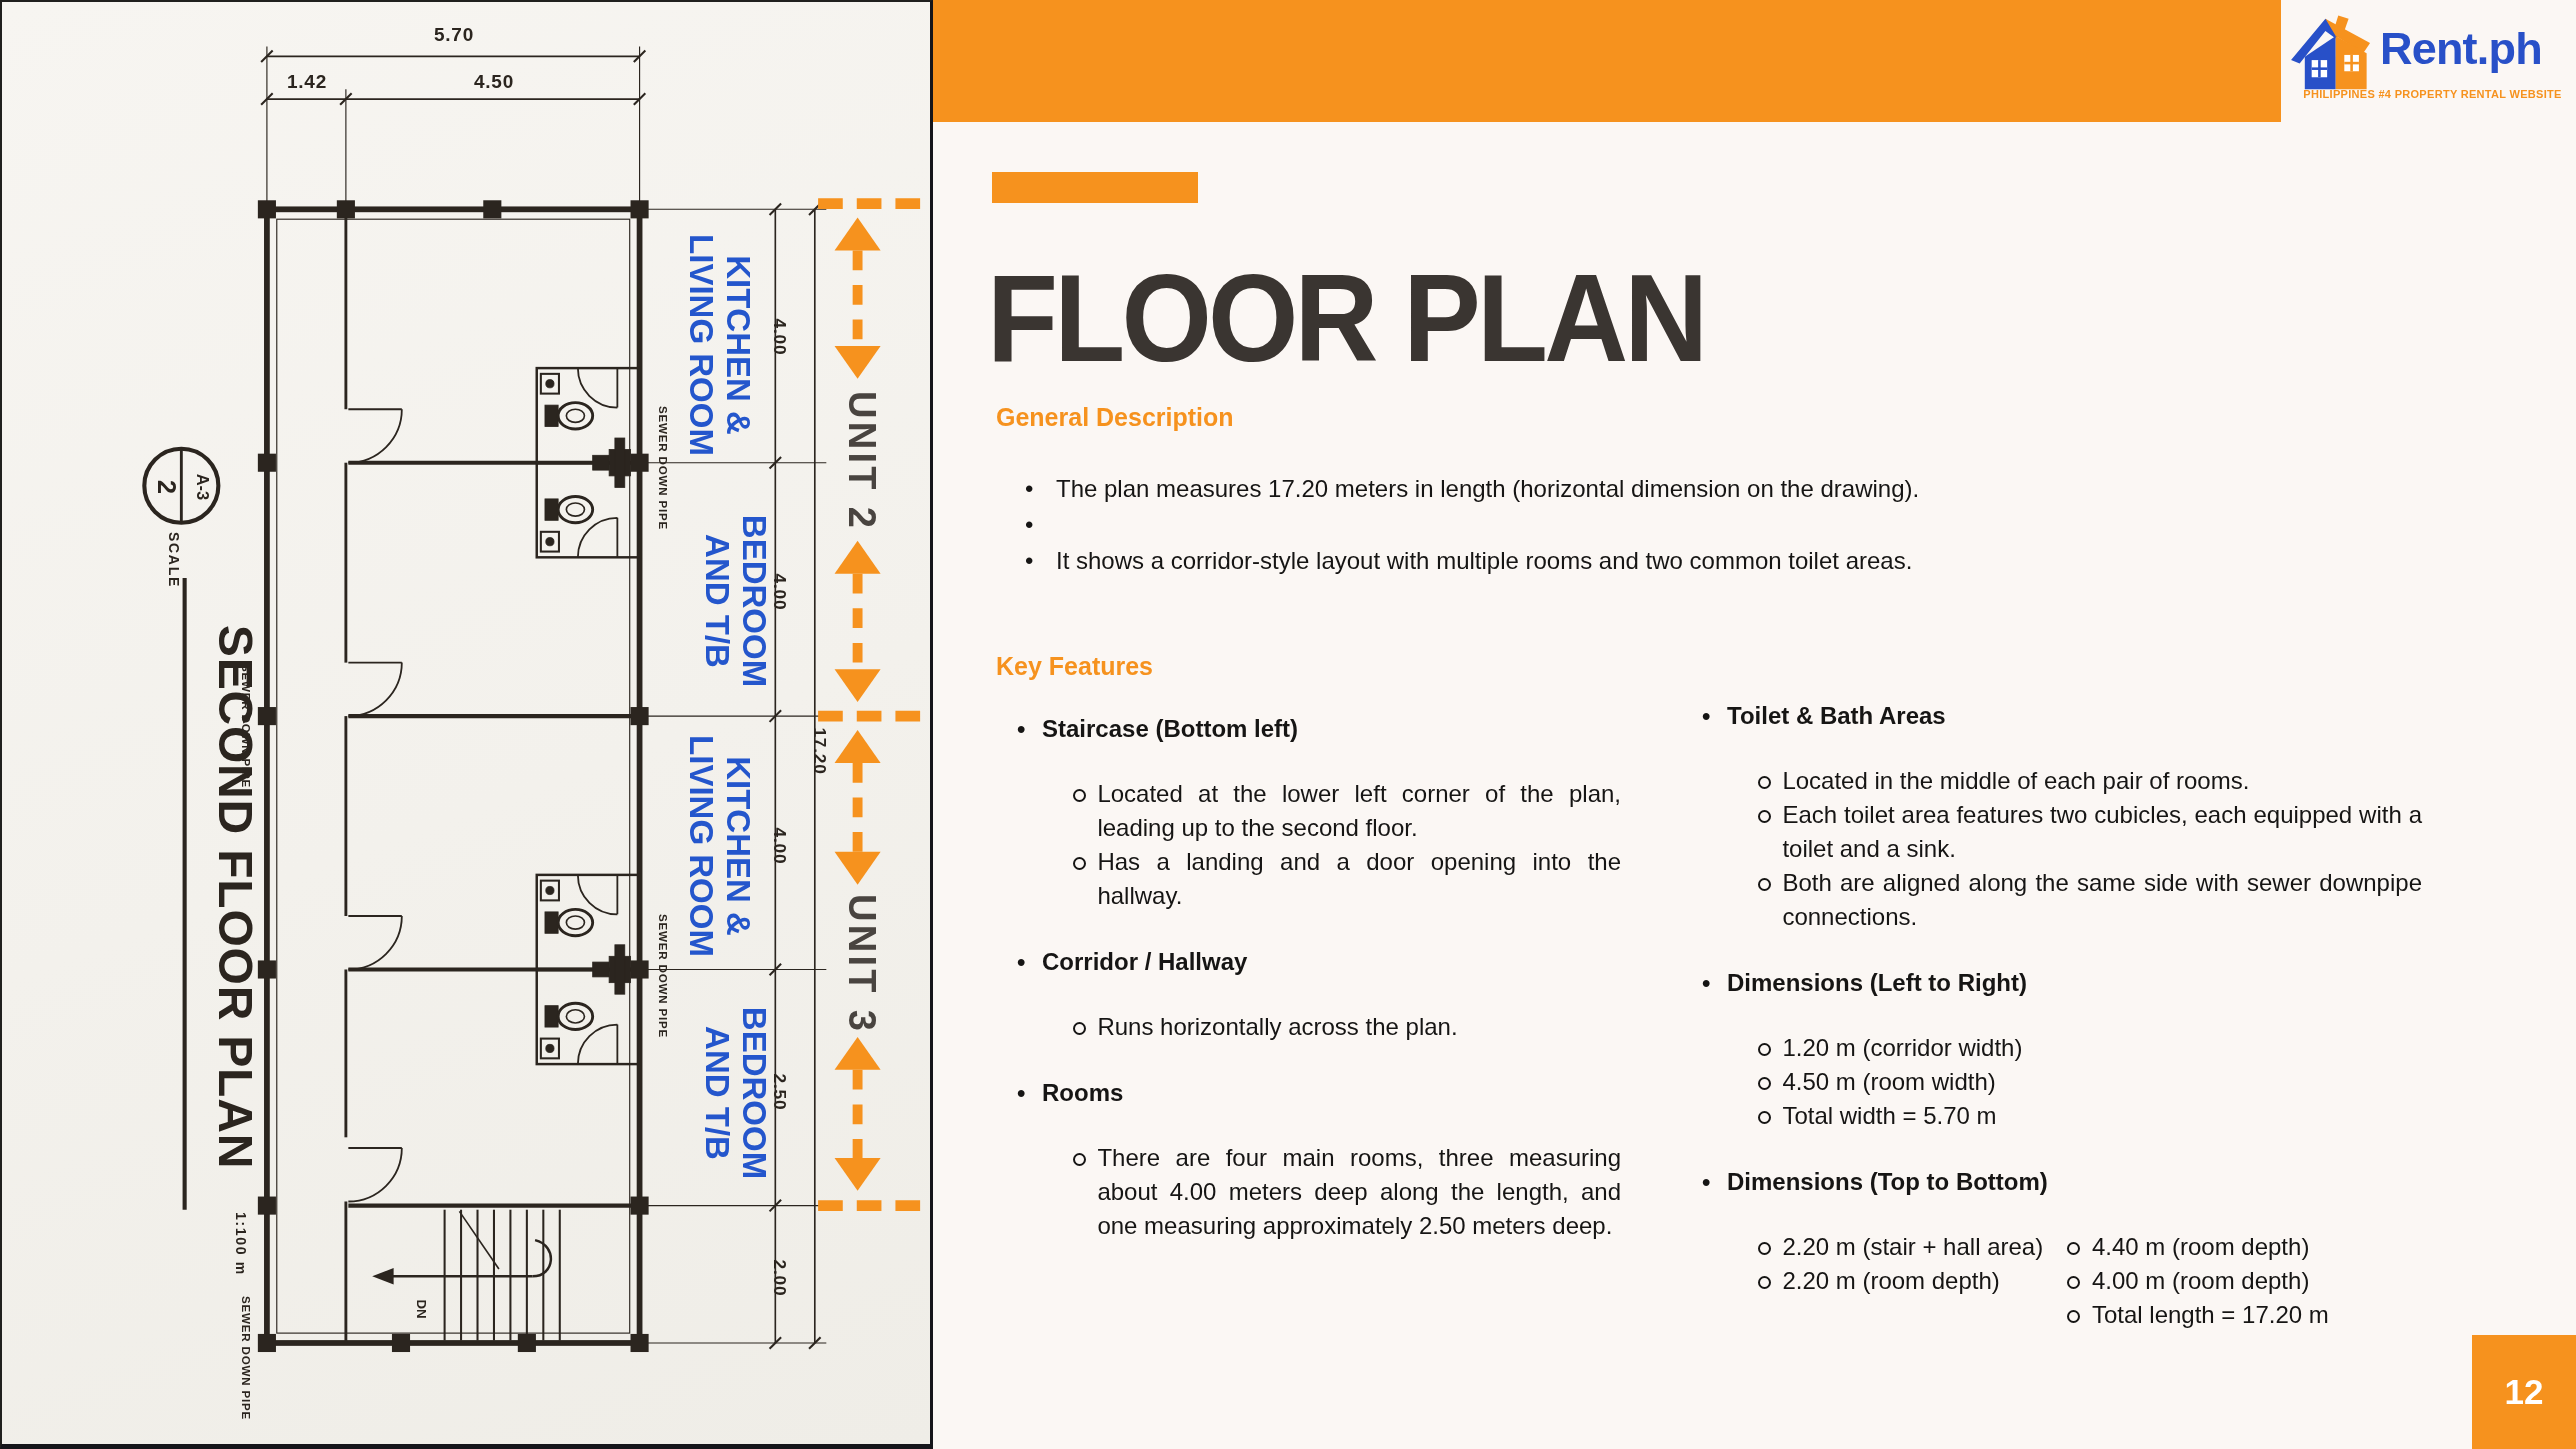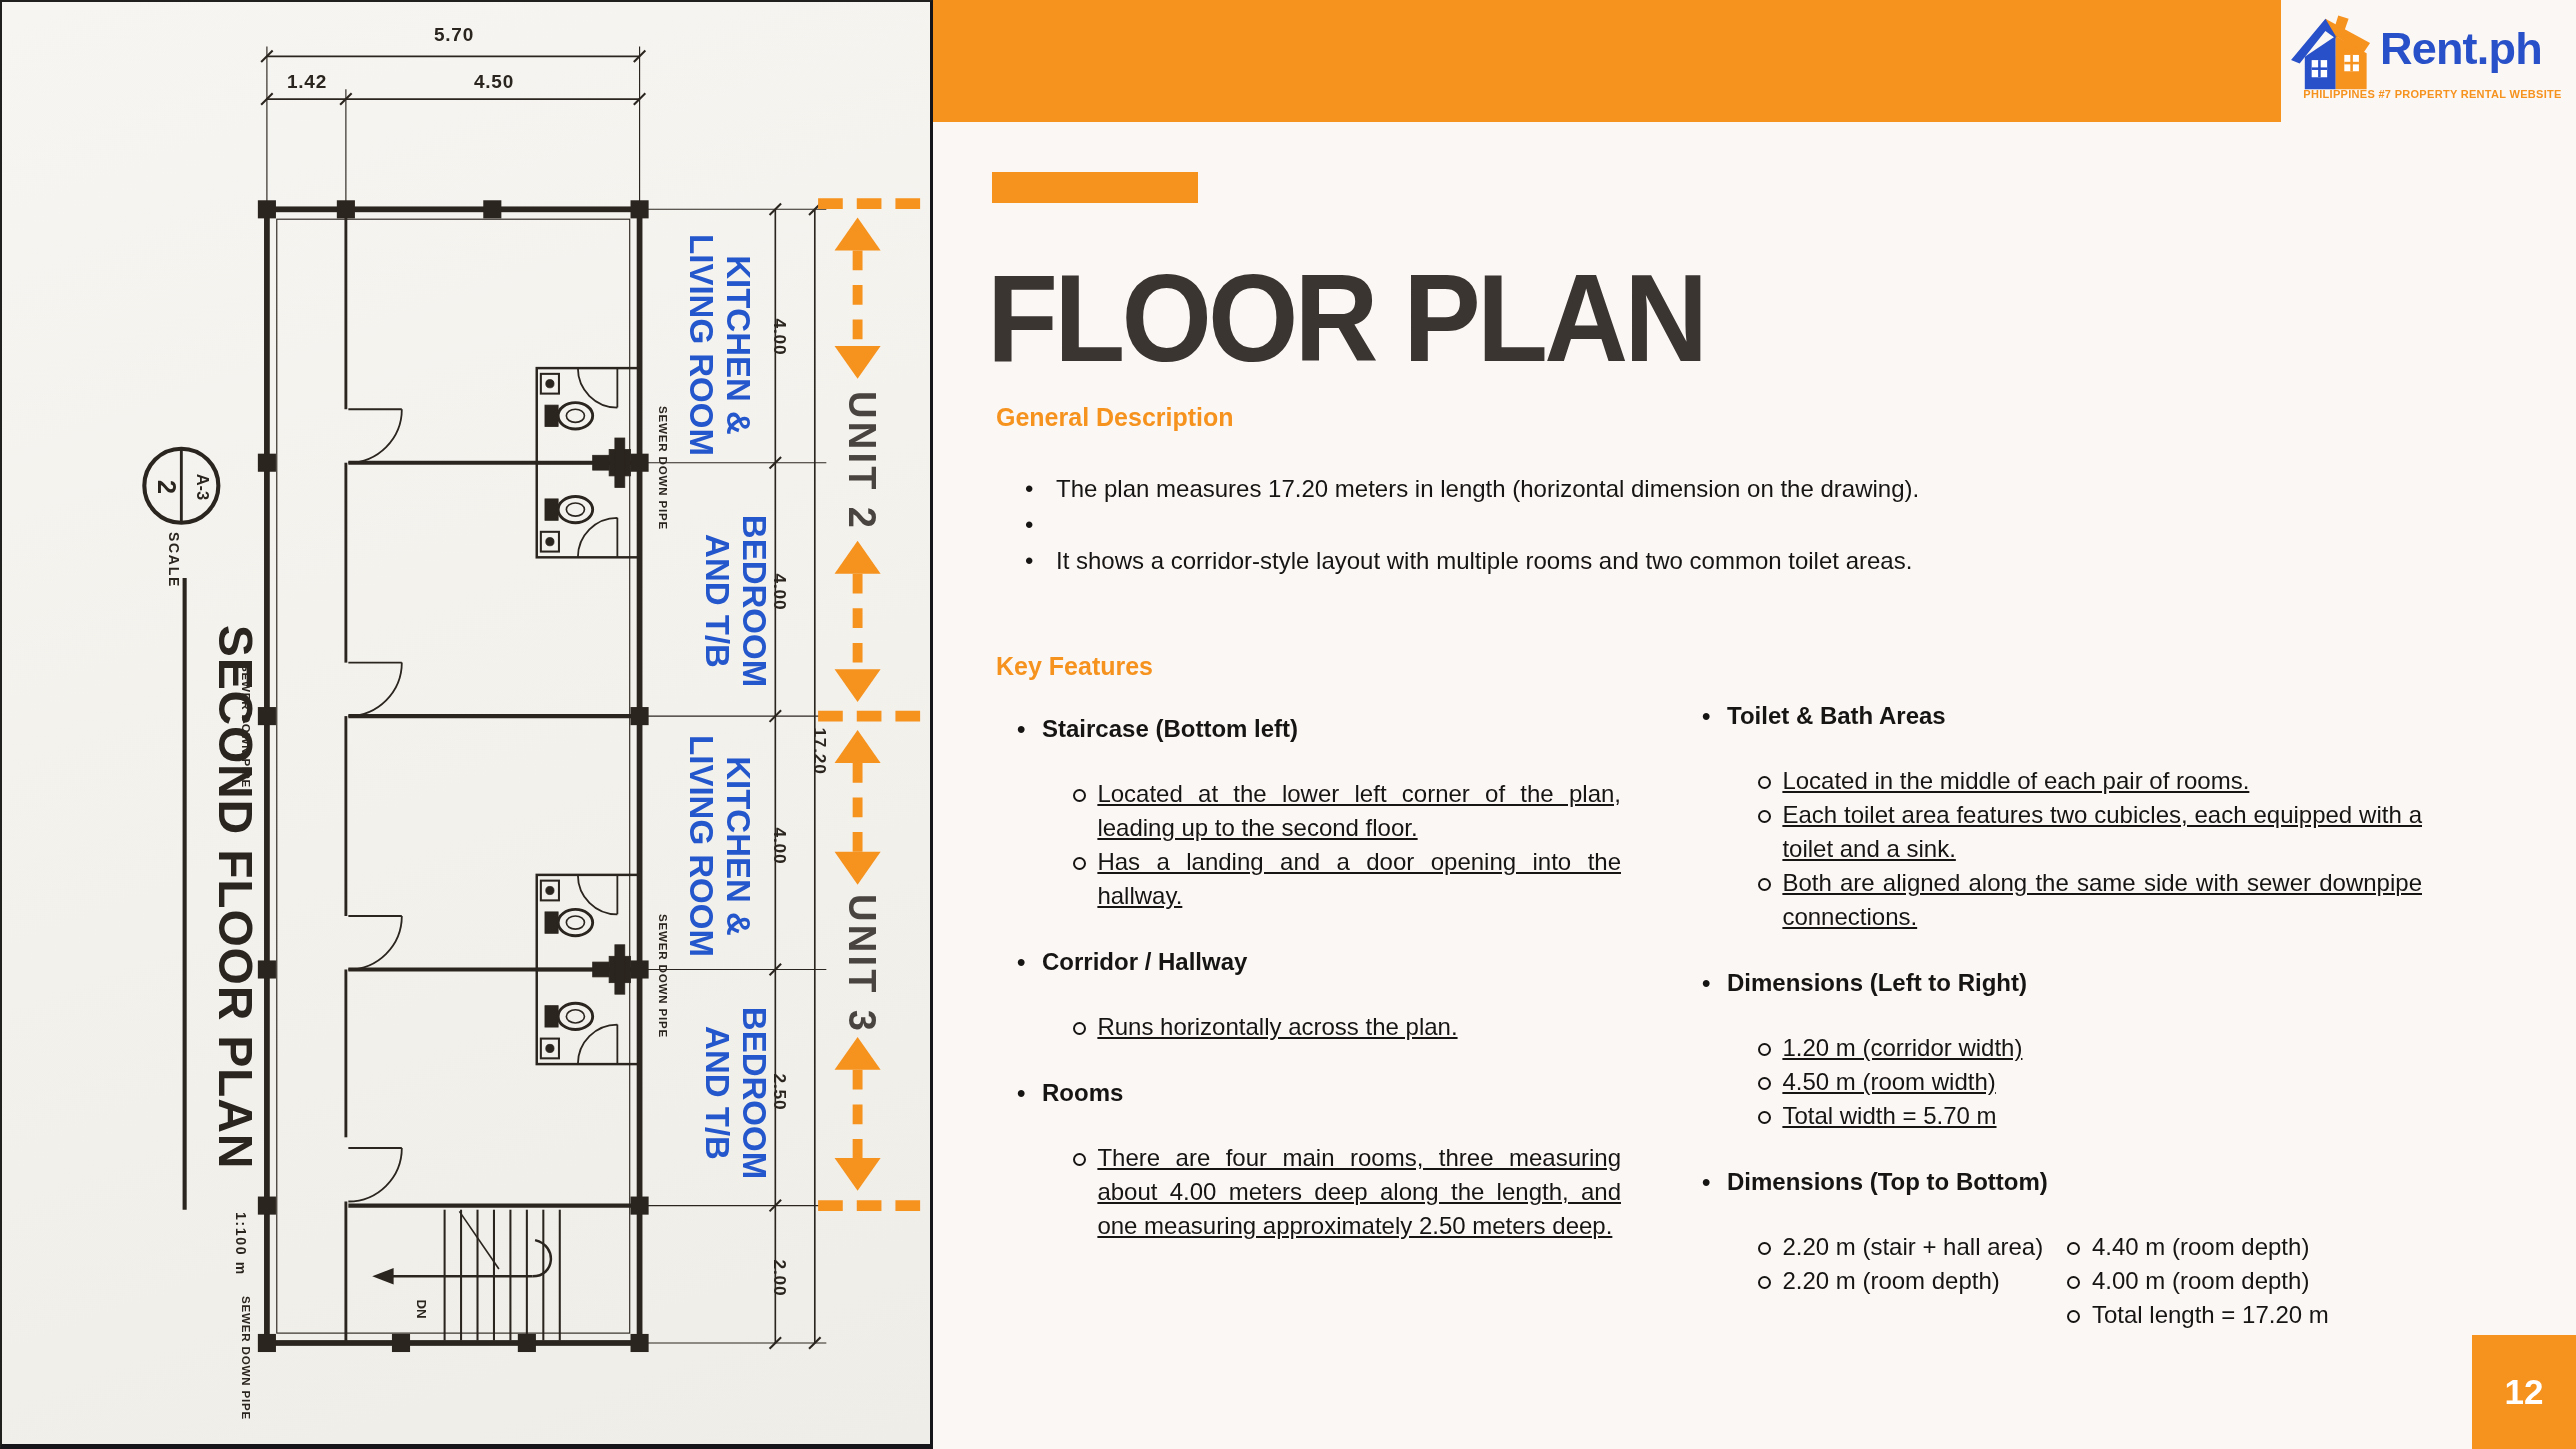--- a/index.html
+++ b/index.html
@@ -38,21 +38,21 @@
   #page-title { position:absolute; left:987px; top:246px; font-size:125px; font-weight:700;
     color:#3A3531; letter-spacing:-4.1px; transform:scaleX(0.93); transform-origin:left top; white-space:nowrap; }
   .sec-head { position:absolute; font-size:25px; font-weight:700; color:#F6921E; }
   .body-txt { color:#161514; font-size:24px; line-height:36px; }
   .gd-list { position:absolute; left:1025px; top:471px; width:1362px; }
   .brow { display:flex; }
   .brow .dot { width:31px; flex:0 0 31px; text-align:left; }
   .kf-col { position:absolute; }
   .kf-head { display:flex; font-weight:700; line-height:34px; margin-bottom:31px; }
   .kf-head .dot { width:25px; flex:0 0 25px; }
-  .kf-subs { margin-left:54px; margin-bottom:32px;text-decoration:underline; }
+  .kf-subs { margin-left:54px; margin-bottom:32px; }
   .srow { display:flex; line-height:34px; }
   .srow .circ { flex:0 0 26.4px; position:relative; }
   .srow .circ::before { content:""; position:absolute; left:1.7px; top:11.6px; width:9px; height:9px;
     border:2.1px solid #161514; border-radius:50%; }
   .srow p { flex:1; text-align:justify; }
   .srow p.nj { text-align:left; }
   .two-col { display:flex; margin-left:54px; }
   .two-col .tc-a { width:330px; }
   .two-col .tc-b { width:380px; }
   #page-badge { position:absolute; left:2472px; top:1335px; width:104px; height:114px; background:#F6921E;
@@ -302,21 +302,21 @@
       <g stroke="#2850C8" stroke-width="3">
         <line x1="33" y1="56" x2="33" y2="76"></line>
           <line x1="24" y1="66" x2="42" y2="66"></line>
       </g>
       <g stroke="#F6921E" stroke-width="3">
         <line x1="70.5" y1="50" x2="70.5" y2="69"></line>
           <line x1="62" y1="59.5" x2="79" y2="59.5"></line>
       </g>
     </svg>
     <div id="logo-brand">Rent.ph</div>
-    <div id="logo-tagline">PHILIPPINES #7 PROPERTY RENTAL WEBSITE</div>
+    <div id="logo-tagline">PHILIPPINES #4 PROPERTY RENTAL WEBSITE</div>
   </div>
 
   <div id="accent-bar"></div>
   <h1 id="page-title">FLOOR PLAN</h1>
 
   <div class="sec-head" style="left:996px;top:403px;">General Description</div>
 
   <div class="gd-list body-txt">
     <div class="brow">
         <span class="dot">•</span>

